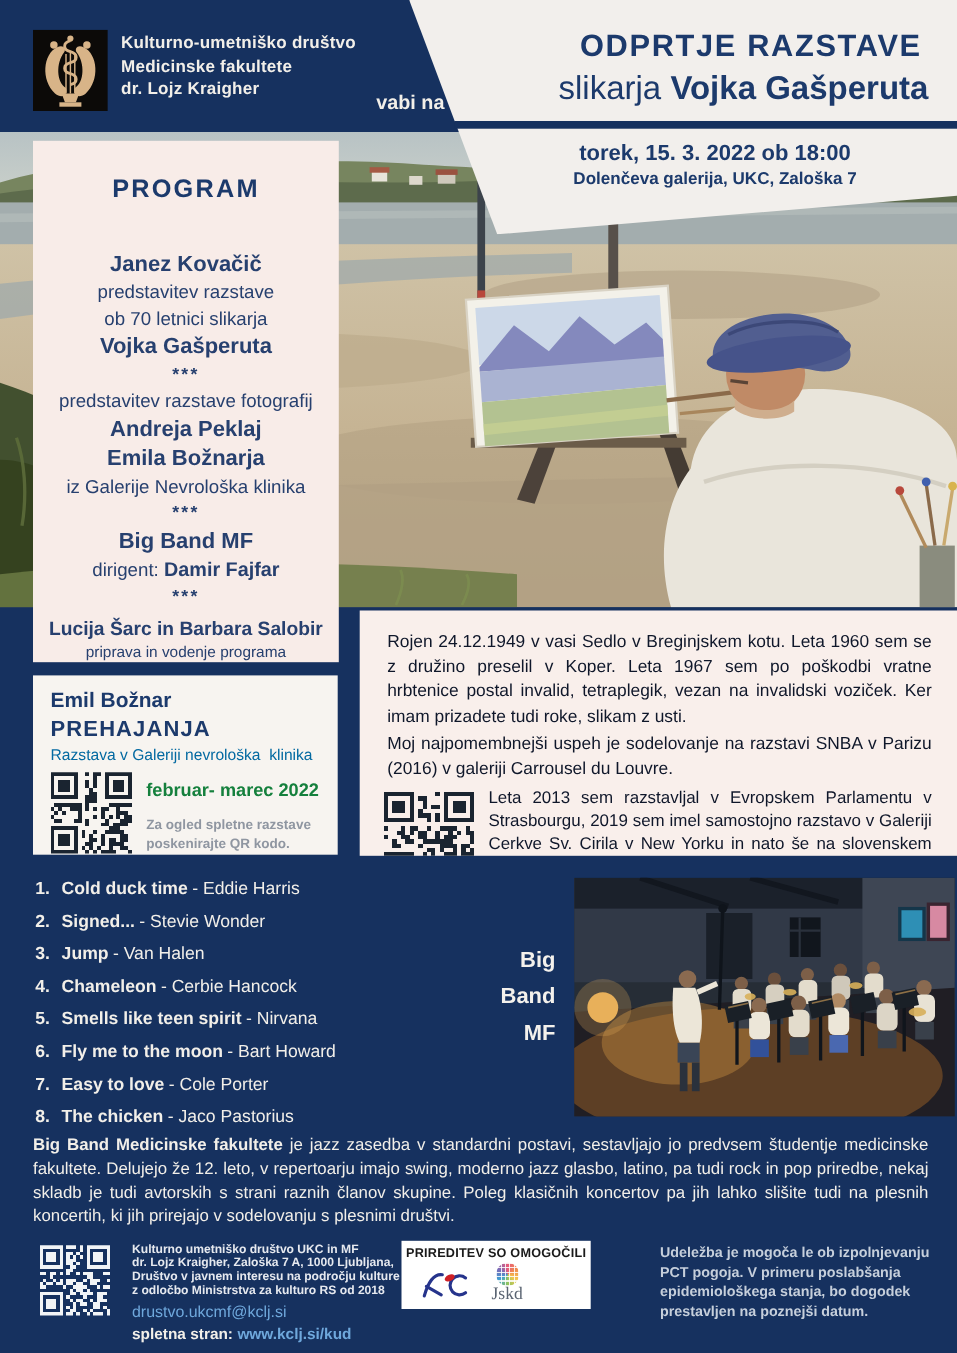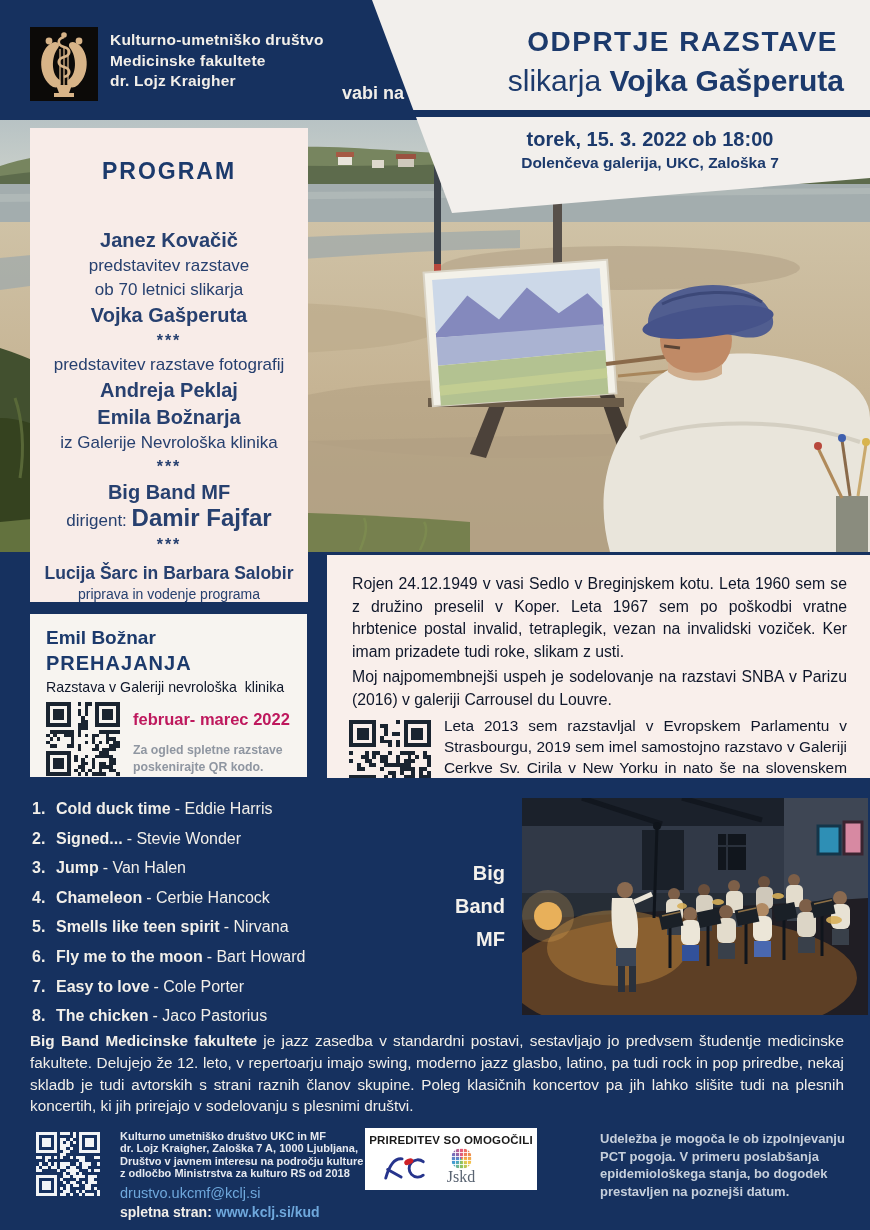--- a/index.html
+++ b/index.html
@@ -32,31 +32,31 @@
   
   .program-box{position:absolute;left:30px;top:128px;width:278px;height:474px;
     background:#f8ece8;text-align:center;padding-top:30px;}
   .program-title{font-size:23px;font-weight:800;letter-spacing:2px;color:#1c3a6c;margin-bottom:42px;}
   .p-line{font-size:17px;line-height:24px;color:#27406f;}
   .p-line.bold{font-size:20px;font-weight:800;line-height:27px;}
   .p-line.bold-sm{font-size:17.5px;font-weight:800;line-height:24px;margin-top:4px;}
   .p-line.sep{font-size:16px;font-weight:800;letter-spacing:2px;line-height:24px;}
   .p-line.small{font-size:14px;line-height:19px;}
   .p-line .pre{font-weight:400;font-size:17px;}
-  .p-line .nm{font-weight:800;font-size:24px;}
+  .p-line .nm{font-weight:800;font-size:18px;}
   
   .emil-box{position:absolute;left:30px;top:614px;width:277px;height:163px;
     background:#f7f4f0;padding:13px 16px;}
   .emil-name{font-size:19px;font-weight:800;color:#1c3a6c;}
   .emil-title{font-size:20px;font-weight:800;letter-spacing:1px;color:#1c3a6c;margin-top:3px;}
-  .emil-sub{font-size:14.2px;color:#0f172a;margin-top:4px;white-space:pre;}
+  .emil-sub{font-size:14.2px;color:#0369a1;margin-top:4px;white-space:pre;}
   .emil-row{display:flex;margin-top:7px;}
   .emil-row .qr{width:74px;height:74px;flex:0 0 auto;}
   .emil-col{margin-left:13px;}
-  .emil-date{font-size:16.5px;font-weight:600;color:#be185d;margin-top:8px;}
+  .emil-date{font-size:16.5px;font-weight:600;color:#15803d;margin-top:8px;}
   .emil-note{font-size:12.3px;line-height:16.5px;color:#8f96a1;font-weight:600;margin-top:13px;}
   
   .bio-panel{position:absolute;left:327px;top:555px;width:543px;height:223px;
     background:#f9efeb;padding:15px 20px 10px 22px;overflow:hidden;}
   .bio-panel p{margin:3px;font-size:15.8px;line-height:22.6px;text-align:justify;color:#0f172a;}
   .bio-qr{float:left;width:82px;height:82px;margin:5px 13px 0 0;}
   .bio-p3{font-size:15.4px !important;line-height:21.4px !important;}
   
   .songs{position:absolute;left:32px;top:800px;width:470px;list-style:none;margin:0;padding:0;}
   .songs li{margin-bottom:11.6px;font-size:16px;color:#f2efe9;}

